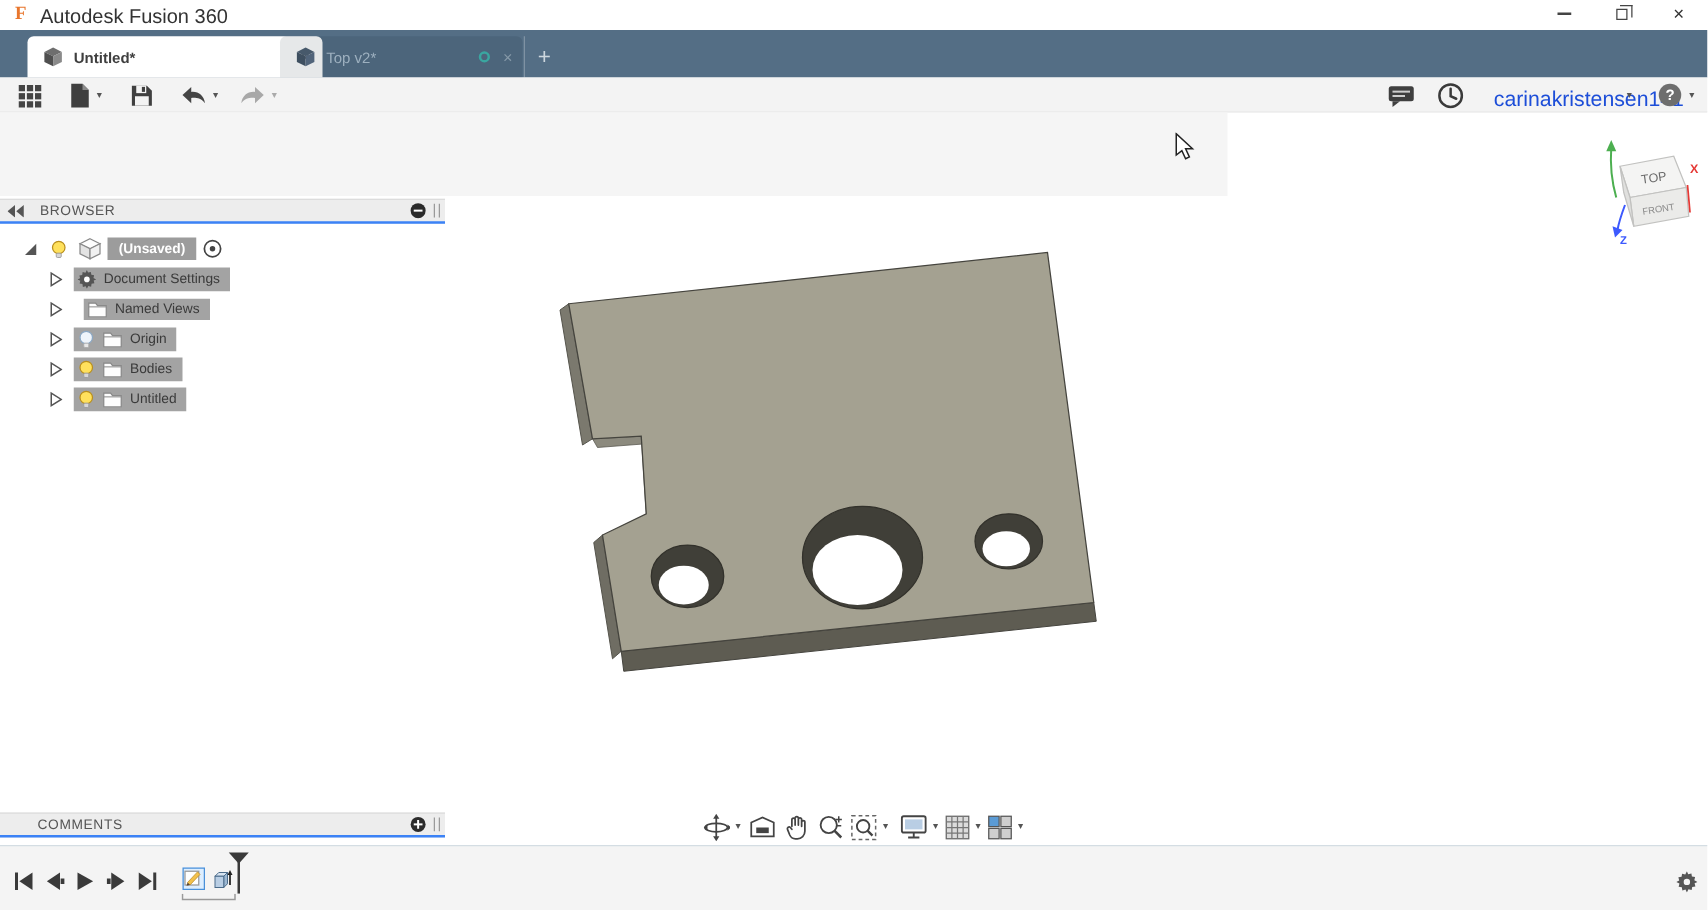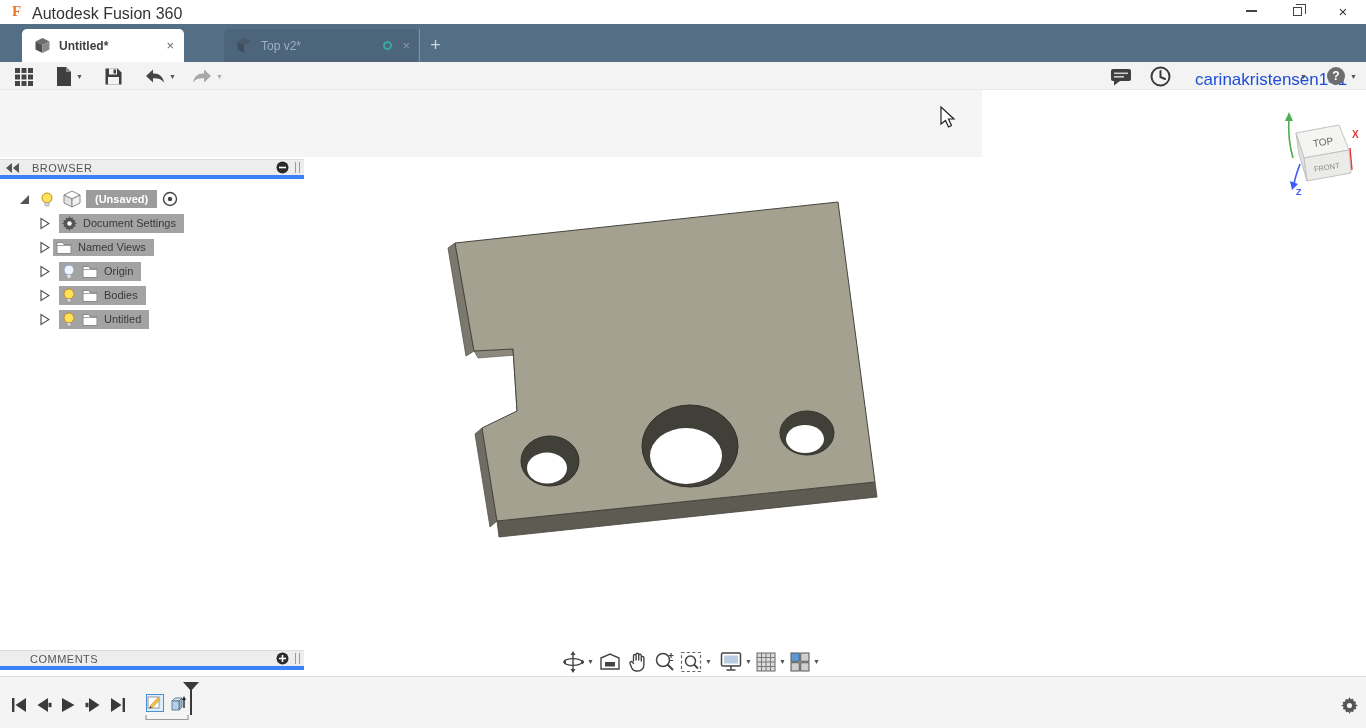--- a/index.html
+++ b/index.html
@@ -17,21 +17,21 @@
   #btn-min  { left:1236px; } #btn-rest { left:1282px; } #btn-close { left:1328px; }
   #btn-min .bar { width:11px; height:2px; background:#444; }
   #btn-rest .sq { width:9px; height:9px; border:1.5px solid #444; position:relative; background:#fff; }
   #btn-rest .sq:before { content:""; position:absolute; left:2px; top:-4px; width:9px; height:9px;
     border:1.5px solid #444; border-left:none; border-bottom:none; }
   #btn-close span { font-size:15px; color:#333; line-height:15px; }
 
   
   #tabbar { left:0; top:24px; width:1366px; height:38px; background:#546e85; }
   .doc-tab { top:5px; height:33px; border-radius:5px 5px 0 0; display:flex; align-items:center; }
-  #tab-active { left:22px; width:162px; background:#fff; }
+  #tab-active { left:22px; width:236px; background:#fff; }
   #tab-active .tab-label { font-size:12px; font-weight:bold; color:#3f3f3f; margin-left:8px; }
   #tab-active .tab-close { margin-left:auto; margin-right:10px; color:#666; font-size:13px; }
   #tab-inactive { left:224px; width:194px; background:rgba(12,28,40,0.10); }
   #tab-inactive .tab-label { font-size:12px; color:#9db0bf; margin-left:8px; }
   #tab-inactive .tab-close { color:#8699a8; font-size:13px; margin-left:10px; margin-right:8px; }
   .tab-cube { margin-left:12px; }
   #sync-ring { width:9px; height:9px; border:2px solid #3aa6a0; border-radius:50%; margin-left:auto; }
   #tab-new { left:419px; top:5px; width:32px; height:33px; border-left:1px solid rgba(255,255,255,0.25);
     color:#cdd7de; font-size:18px; display:flex; align-items:center; justify-content:center; }
 
@@ -44,22 +44,22 @@
 
   
   #ribbon { left:0; top:90px; width:982px; height:67px; background:#f5f5f5; }
   #ribbon-grip { left:9px; top:110px; width:7px; height:26px;
     border-left:1.5px solid #b5b5b5; border-right:1.5px solid #b5b5b5; }
   #workspace-switcher { left:36px; top:116px; font-size:12px; font-weight:bold; color:#3c3c3c; }
   .rib-sep { top:95px; width:1px; height:56px; background:#dcdcdc; }
   .grp-label { top:139px; font-size:11px; color:#4d4d4d; white-space:nowrap; }
 
   
-  .panel-bar { left:0; width:304px; height:20px; background:#ededed;
-    border-top:1px solid #dcdcdc; border-bottom:4px solid #3b82f6;
+  .panel-bar { left:0; width:356px; height:20px; background:#ededed;
+    border-top:1px solid #dcdcdc; border-bottom:2px solid #3b82f6;
     display:flex; align-items:center; }
   #browser-bar { top:159px; } #comments-bar { top:650px;justify-content:space-between; }
   .panel-title { font-size:11px; color:#555; letter-spacing:0.5px; margin-left:12px; }
   .panel-bar .spacer { flex:1; }
   .grip2 { width:5px; height:11px; border-left:1.5px solid #9a9a9a; border-right:1.5px solid #9a9a9a;
     margin-right:4px; margin-left:6px; }
 
   .tree-row { left:0; height:22px; display:flex; align-items:center; }
   .row-chip { display:inline-flex; align-items:center; background:#a3a3a3; padding:2px 8px 2px 3px; gap:6px; }
   .tree-label { font-size:11px; color:#3a3a3a; }
@@ -421,21 +421,21 @@
         <circle cx="8" cy="8" r="2.4" fill="#fff"></circle>
       </svg>
       <span class="tree-label">Document Settings</span>
     </span>
   </div>
 
   <div class="tree-row abs" style="top:236px">
     <svg width="11" height="13" viewBox="0 0 11 13" style="margin-left:39px">
       <polygon points="2,1.5 10,6.5 2,11.5" fill="#fff" stroke="#555" stroke-width="1.2"></polygon>
     </svg>
-    <span class="row-chip" style="margin-left:3px">
+    <span class="row-chip" style="margin-left:17px">
       <svg width="16" height="13" viewBox="0 0 16 13">
         <path d="M1 1.5 h5.5 l1.5 2 H15 v9 H1 Z" fill="#fdfdfd" stroke="#8a8a8a"></path>
         <path d="M1 4.5 h14" stroke="#8a8a8a" stroke-width="0.8"></path>
       </svg>
       <span class="tree-label">Named Views</span>
     </span>
   </div>
 
   <div class="tree-row abs" style="top:260px">
     <svg width="11" height="13" viewBox="0 0 11 13" style="margin-left:39px">

